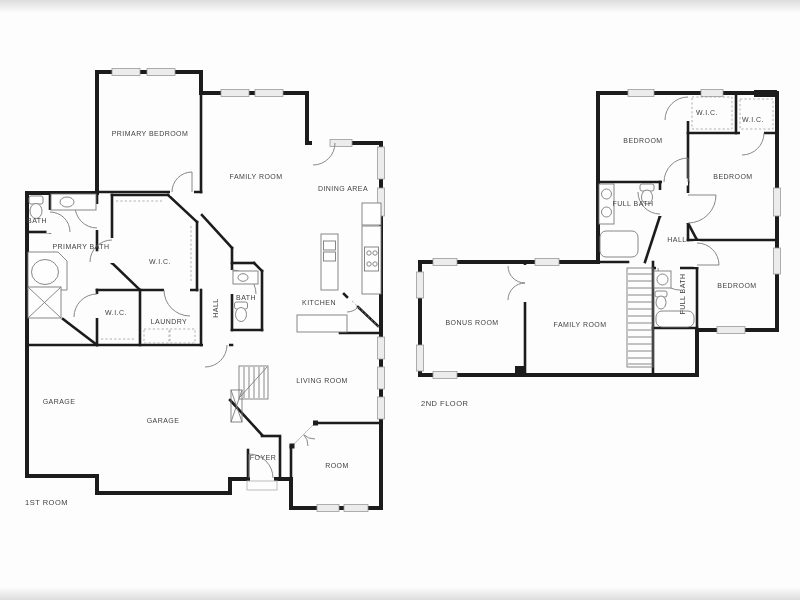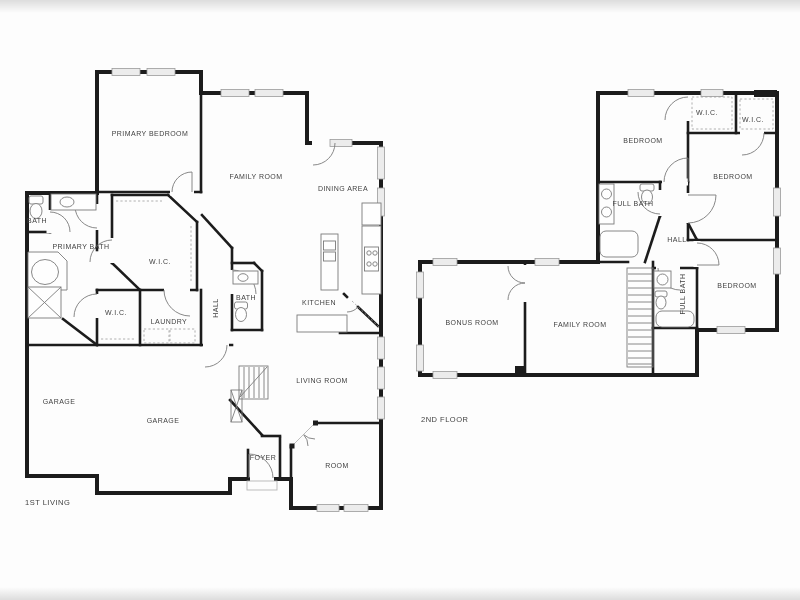--- a/index.html
+++ b/index.html
@@ -259,18 +259,18 @@
       <div class="room-label" style="left: 753px; top: 119px;">W.I.C.</div>
       <div class="room-label" style="left: 733px; top: 176px;">BEDROOM</div>
       <div class="room-label" style="left: 633px; top: 203px;">FULL BATH</div>
       <div class="room-label" style="left: 677px; top: 239px;">HALL</div>
       <div class="room-label vertical" style="left: 682px; top: 294px;">FULL BATH</div>
       <div class="room-label" style="left: 737px; top: 285px;">BEDROOM</div>
       <div class="room-label" style="left: 472px; top: 322px;">BONUS ROOM</div>
       <div class="room-label" style="left: 580px; top: 324px;">FAMILY ROOM</div>
     </div>
 
-  <div class="floor-caption" style="left:25px;top:498px">1ST LIVING</div>
-  <div class="floor-caption" style="left:421px;top:415px">2ND FLOOR</div>
+  <div class="floor-caption" style="left:25px;top:498px">1ST ROOM</div>
+  <div class="floor-caption" style="left:421px;top:399px">2ND FLOOR</div>
 
   <div class="edge top"></div>
   <div class="edge bottom"></div>
 </div>
 
 </body></html>

